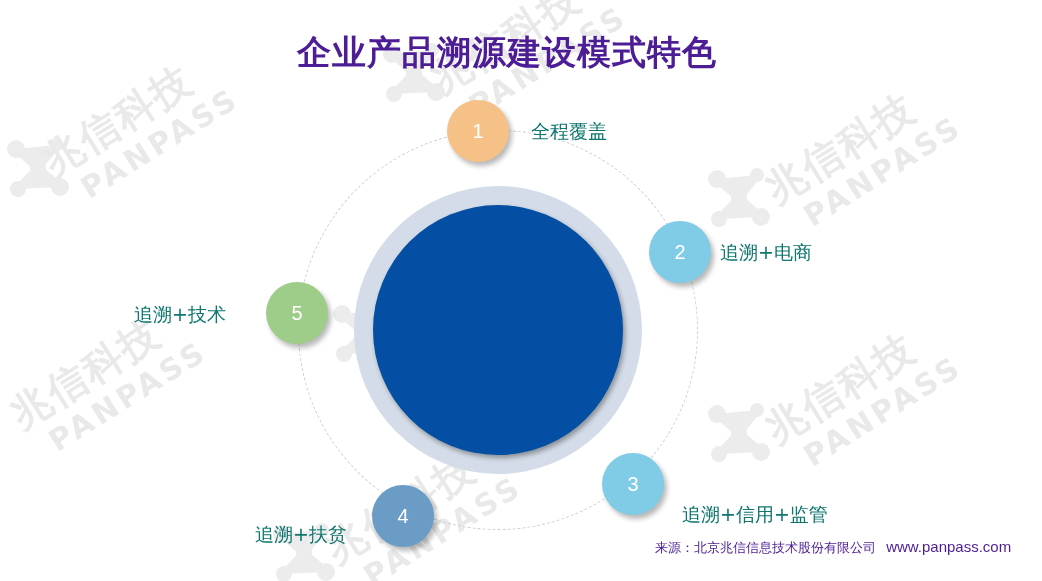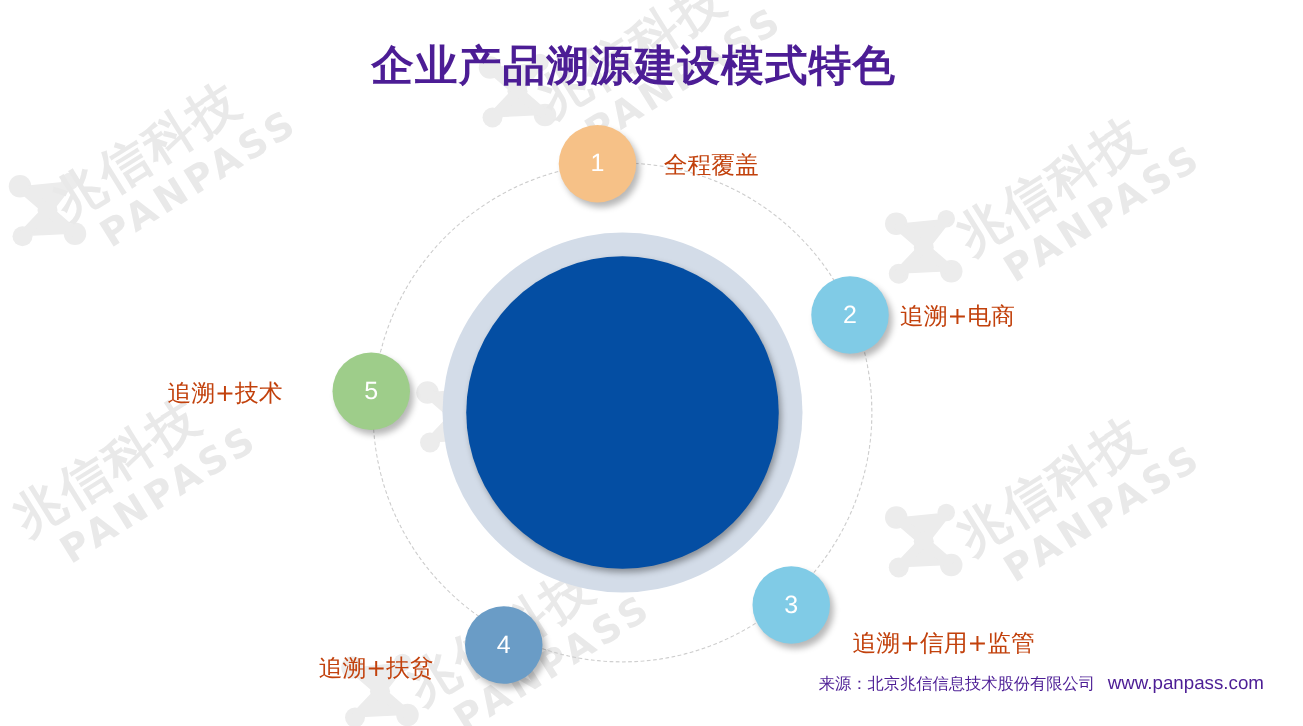--- a/index.html
+++ b/index.html
@@ -17,21 +17,21 @@
         border:1.5px dashed #cfcfcf;box-sizing:border-box;}
   .halo{position:absolute;left:354px;top:186px;width:288px;height:288px;border-radius:50%;
         background:#d3dce8;}
   .core{position:absolute;left:373px;top:205px;width:250px;height:250px;border-radius:50%;
         background:#044ea3;box-shadow:2px 3px 5px rgba(0,0,0,0.35);display:flex;flex-direction:column;
         align-items:center;justify-content:center;}
   .core span{color:#fff;font-size:38px;line-height:54px;letter-spacing:2px;}
   .node{position:absolute;width:62px;height:62px;border-radius:50%;display:flex;align-items:center;
         justify-content:center;color:#fff;font-size:20px;box-shadow:3px 4px 5px rgba(0,0,0,0.28);
         font-family:"Liberation Sans",sans-serif;}
-  .lbl{position:absolute;font-size:19px;color:#c2410c;white-space:nowrap;}
+  .lbl{position:absolute;font-size:19px;color:#0f766e;white-space:nowrap;}
   .footer{position:absolute;left:655px;top:538px;font-size:13px;color:#4c1d95;white-space:nowrap;}
   .footer .url{font-size:15px;margin-left:6px;font-family:"Liberation Sans",sans-serif;}
 </style>
 </head>
 <body>
 
 <svg class="wm-logo" style="left:4px;top:135px" viewBox="0 0 70 70">
     <g fill="#ececec">
       <circle cx="12" cy="14" r="9"></circle>
       <circle cx="52" cy="10" r="7"></circle>

